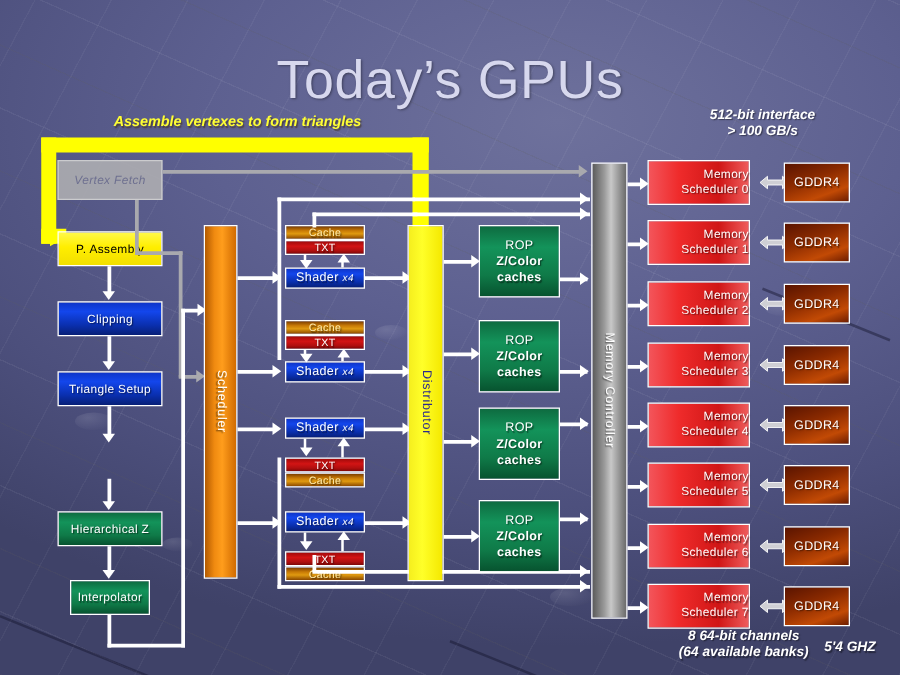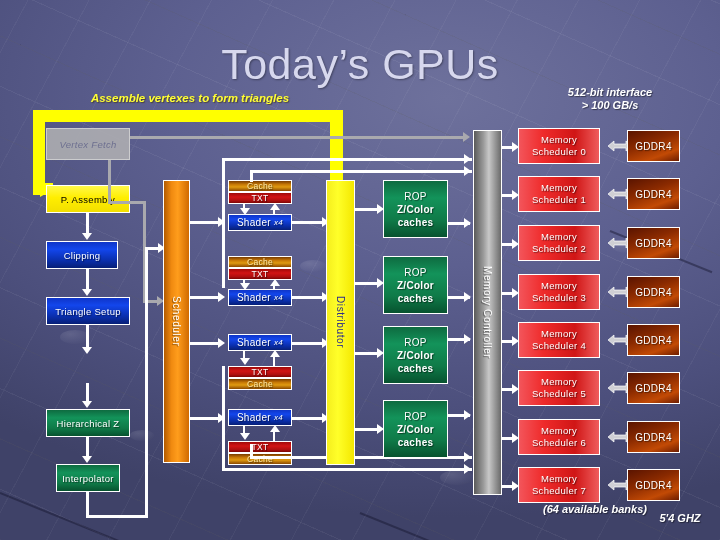--- a/index.html
+++ b/index.html
@@ -59,21 +59,21 @@
     color:#ffffff;font-size:9.5px;line-height:11px;
     display:flex;align-items:center;justify-content:center;text-align:center;
     font-family:"Liberation Sans", sans-serif;
     text-shadow:1px 1px 1px rgba(0,0,0,.5);
     letter-spacing:.3px;
   }
   .b-blue{background:linear-gradient(180deg,#0f35c8 0%,#1346ec 28%,#0a2fae 70%,#071f77 100%);}
   .b-green{background:linear-gradient(180deg,#0e6b40 0%,#13935a 30%,#0f7a48 70%,#07532f 100%);}
   .b-yellow{background:linear-gradient(180deg,#fff94a 0%,#ffee00 45%,#f2df00 100%);color:#000000;text-shadow:none;}
   .b-gray{background:rgba(175,175,178,.88);border-color:rgba(210,210,212,.85);color:#6e7090;text-shadow:none;font-style:italic;}
-  .b-sched{background:linear-gradient(90deg,#f3555b 0%,#ef2b2b 30%,#d01616 70%,#ef5d5d 100%);}
+  .b-sched{background:linear-gradient(90deg,#f3555b 0%,#ef2b2b 30%,#d01616 70%,#ef5d5d 100%);align-items:flex-end;}
   .b-gddr{background:linear-gradient(160deg,#5a1400 0%,#8a2a00 40%,#c24a05 75%,#6d1d00 100%);color:#ffffff;}
   .b-cache{background:linear-gradient(180deg,#7a3c00 0%,#c87a06 35%,#e09a10 60%,#8a4800 100%);color:#ffe9a8;}
   .b-txt{background:linear-gradient(180deg,#a00a0a 0%,#d21414 40%,#b00f0f 75%,#7d0707 100%);color:#ffffff;}
 
   
   .pillar{
     position:absolute;box-sizing:border-box;border:1px solid #ffffff;
     display:flex;align-items:center;justify-content:center;
     color:#ffffff;font-size:10px;letter-spacing:.6px;
     font-family:"Liberation Sans", sans-serif;
@@ -116,39 +116,40 @@
   <div class="darkline" style="left:610px;top:230px;width:110px;transform:rotate(22deg);"></div>
 
   <div id="title">Today’s GPUs</div>
 
   <div class="note" id="note-assemble">Assemble vertexes to form triangles</div>
   <div class="note" id="note-interface">
     <div>512-bit interface</div>
     <div>&gt; 100 GB/s</div>
   </div>
   <div class="note" id="note-channels">
+    <div>8 64-bit channels</div>
     <div>(64 available banks)</div>
   </div>
   <div class="note" id="note-ghz">5'4 GHZ</div>
 
   <div class="ln-yel" style="left:330px;top:110px;width:13px;height:78px;"></div>
   <div class="ln-yel" style="left:33px;top:110px;width:310px;height:12px;"></div>
   <div class="ln-yel" style="left:33px;top:110px;width:12px;height:85px;"></div>
   <div class="ln-yel" style="left:33px;top:183px;width:20px;height:12px;"></div>
   <div class="ar" style="left:40px;top:181px;border-top:8px solid transparent;border-bottom:8px solid transparent;border-left:14px solid #ffff00;"></div>
 
   <div class="box b-gray" style="left:46px;top:128px;width:84px;height:32px;">
     <span>Vertex Fetch</span>
   </div>
 
   <div class="box b-yellow" style="left:46px;top:185px;width:84px;height:28px;">
     <span>P. Assembly</span>
   </div>
 
-  <div class="box b-blue" style="left:46px;top:241px;width:72px;height:28px;">
+  <div class="box b-blue" style="left:46px;top:241px;width:84px;height:28px;">
     <span>Clipping</span>
   </div>
 
   <div class="box b-blue" style="left:46px;top:297px;width:84px;height:28px;">
     <span>Triangle Setup</span>
   </div>
 
 
   <div class="box b-green" style="left:56px;top:464px;width:64px;height:28px;">
     <span>Interpolator</span>

